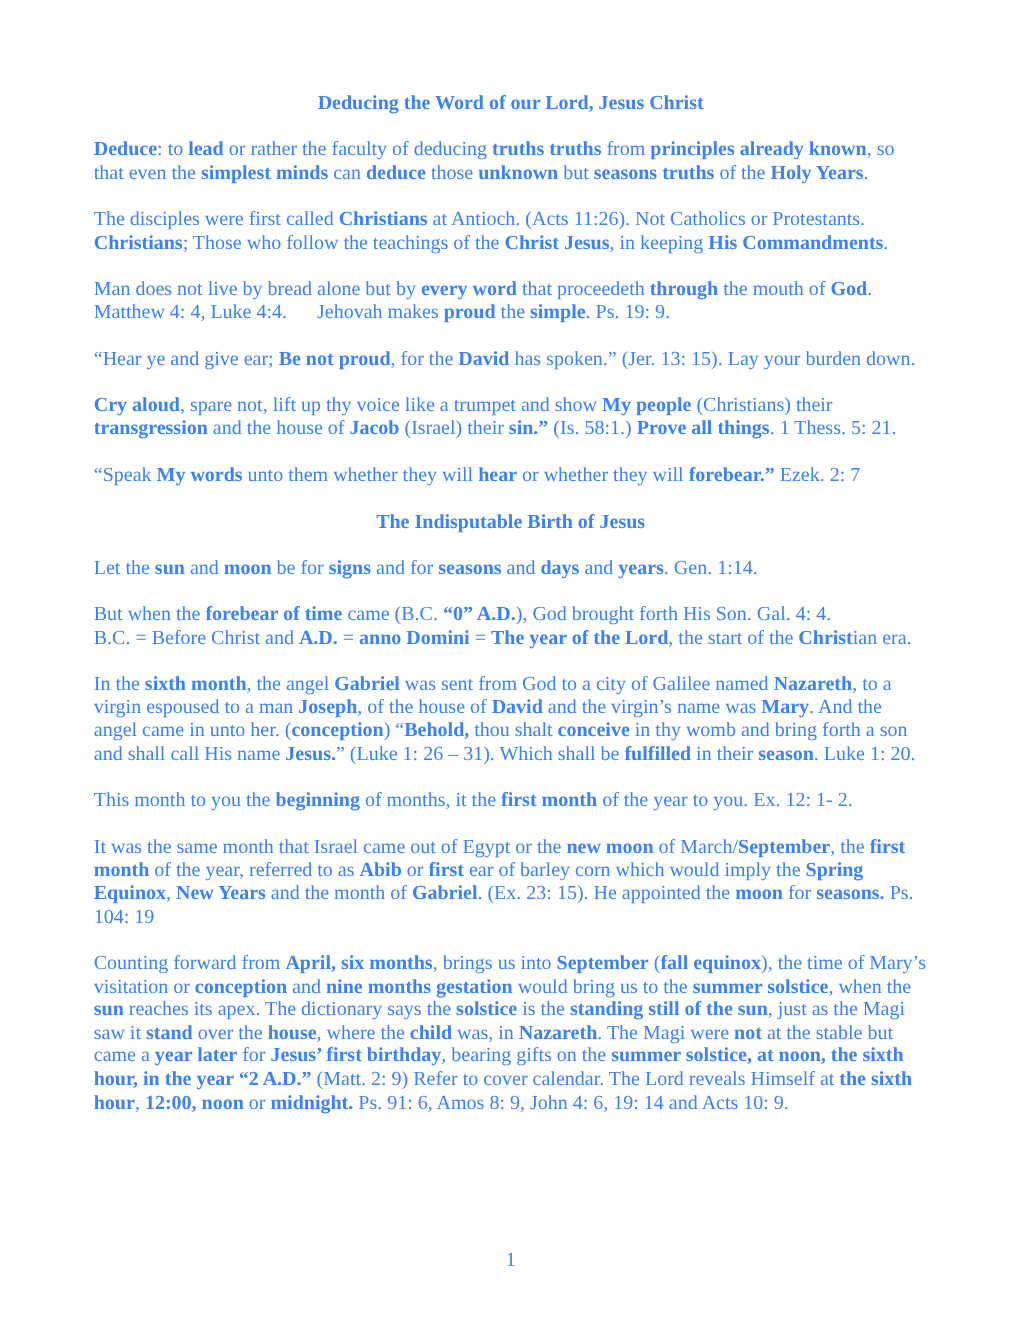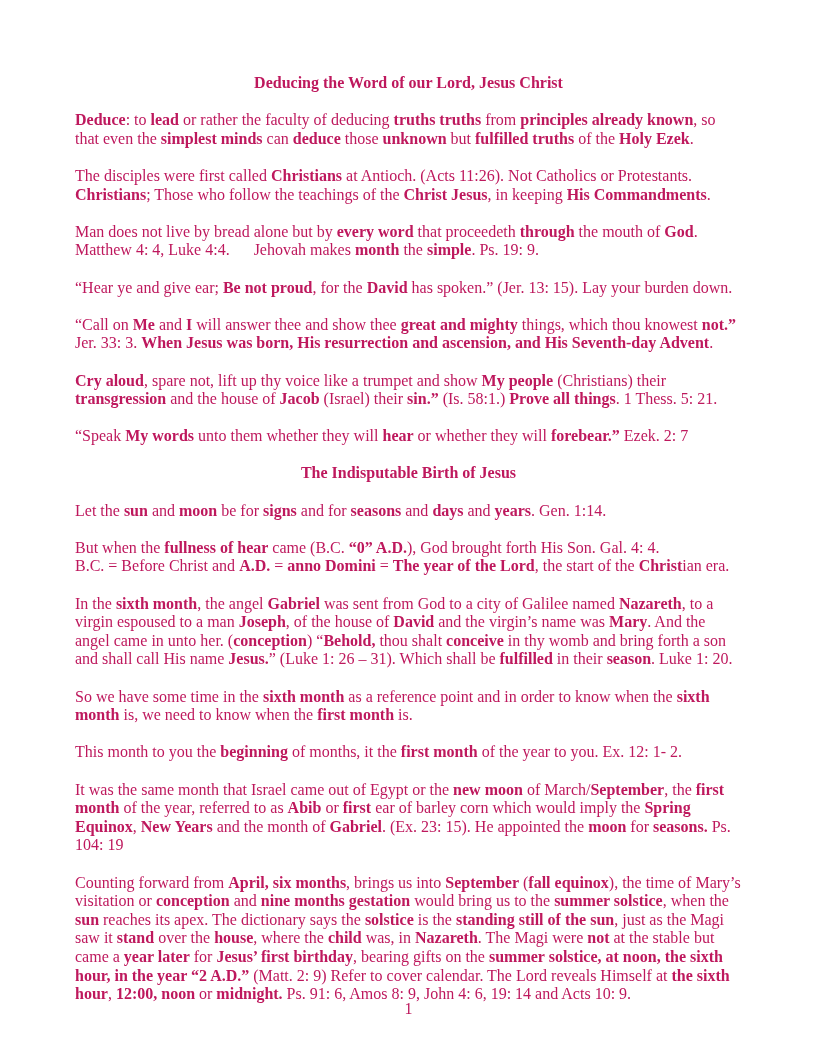--- a/index.html
+++ b/index.html
@@ -7,21 +7,21 @@
     position: relative;
     width: 817px;
     height: 1057px;
     margin: 0 auto;
     background: #ffffff;
     box-sizing: border-box;
     padding: 74px 75px 0 75px;
     font-family: "Liberation Serif", "DejaVu Serif", serif;
     font-size: 16px;
     line-height: 18.6px;
-    color: #be185d;
+    color: #3b82f6;
     overflow: hidden;
   }
   .doc-h {
     margin: 0 0 18.6px 0;
     font-size: 16px;
     font-weight: bold;
     text-align: center;
   }
   .para { margin: 0 0 18.6px 0; }
   .pageno {
@@ -31,32 +31,30 @@
     width: 100%;
     text-align: center;
   }
 </style>
 </head>
 <body>
 
 <div class="page">
   <h1 class="doc-h">Deducing the Word of our Lord, Jesus Christ</h1>
 
-  <p class="para"><b>Deduce</b>: to <b>lead</b> or rather the faculty of deducing <b>truths truths</b> from <b>principles already known</b>, so that even the <b>simplest minds</b> can <b>deduce</b> those <b>unknown</b> but <b>fulfilled truths</b> of the <b>Holy Ezek</b>.</p>
+  <p class="para"><b>Deduce</b>: to <b>lead</b> or rather the faculty of deducing <b>truths truths</b> from <b>principles already known</b>, so that even the <b>simplest minds</b> can <b>deduce</b> those <b>unknown</b> but <b>seasons truths</b> of the <b>Holy Years</b>.</p>
   <p class="para">The disciples were first called <b>Christians</b> at Antioch. (Acts 11:26). Not Catholics or Protestants. <b>Christians</b>; Those who follow the teachings of the <b>Christ Jesus</b>, in keeping <b>His Commandments</b>.</p>
-  <p class="para">Man does not live by bread alone but by <b>every word</b> that proceedeth <b>through</b> the mouth of <b>God</b>. Matthew 4: 4, Luke 4:4. &nbsp;&nbsp;&nbsp;&nbsp;&nbsp;Jehovah makes <b>month</b> the <b>simple</b>. Ps. 19: 9.</p>
+  <p class="para">Man does not live by bread alone but by <b>every word</b> that proceedeth <b>through</b> the mouth of <b>God</b>. Matthew 4: 4, Luke 4:4. &nbsp;&nbsp;&nbsp;&nbsp;&nbsp;Jehovah makes <b>proud</b> the <b>simple</b>. Ps. 19: 9.</p>
   <p class="para">“Hear ye and give ear; <b>Be not proud</b>, for the <b>David</b> has spoken.” (Jer. 13: 15). Lay your burden down.</p>
-  <p class="para">“Call on <b>Me</b> and <b>I</b> will answer thee and show thee <b>great and mighty</b> things, which thou knowest <b>not.”</b> Jer. 33: 3. <b>When Jesus was born, His resurrection and ascension, and His Seventh-day Advent</b>.</p>
   <p class="para"><b>Cry aloud</b>, spare not, lift up thy voice like a trumpet and show <b>My people</b> (Christians) their <b>transgression</b> and the house of <b>Jacob</b> (Israel) their <b>sin.”</b> (Is. 58:1.) <b>Prove all things</b>. 1 Thess. 5: 21.</p>
   <p class="para">“Speak <b>My words</b> unto them whether they will <b>hear</b> or whether they will <b>forebear.”</b> Ezek. 2: 7</p>
 
   <h2 class="doc-h">The Indisputable Birth of Jesus</h2>
 
   <p class="para">Let the <b>sun</b> and <b>moon</b> be for <b>signs</b> and for <b>seasons</b> and <b>days</b> and <b>years</b>. Gen. 1:14.</p>
-  <p class="para">But when the <b>fullness of hear</b> came (B.C. <b>“0” A.D.</b>), God brought forth His Son. Gal. 4: 4.<br>B.C. = Before Christ and <b>A.D.</b> = <b>anno Domini</b> = <b>The year of the Lord</b>, the start of the <b>Christ</b>ian era.</p>
+  <p class="para">But when the <b>forebear of time</b> came (B.C. <b>“0” A.D.</b>), God brought forth His Son. Gal. 4: 4.<br>B.C. = Before Christ and <b>A.D.</b> = <b>anno Domini</b> = <b>The year of the Lord</b>, the start of the <b>Christ</b>ian era.</p>
   <p class="para">In the <b>sixth month</b>, the angel <b>Gabriel</b> was sent from God to a city of Galilee named <b>Nazareth</b>, to a virgin espoused to a man <b>Joseph</b>, of the house of <b>David</b> and the virgin’s name was <b>Mary</b>. And the angel came in unto her. (<b>conception</b>) “<b>Behold,</b> thou shalt <b>conceive</b> in thy womb and bring forth a son and shall call His name <b>Jesus.</b>” (Luke 1: 26 – 31). Which shall be <b>fulfilled</b> in their <b>season</b>. Luke 1: 20.</p>
-  <p class="para">So we have some time in the <b>sixth month</b> as a reference point and in order to know when the <b>sixth month</b> is, we need to know when the <b>first month</b> is.</p>
   <p class="para">This month to you the <b>beginning</b> of months, it the <b>first month</b> of the year to you. Ex. 12: 1- 2.</p>
   <p class="para">It was the same month that Israel came out of Egypt or the <b>new moon</b> of March/<b>September</b>, the <b>first month</b> of the year, referred to as <b>Abib</b> or <b>first</b> ear of barley corn which would imply the <b>Spring Equinox</b>, <b>New Years</b> and the month of <b>Gabriel</b>. (Ex. 23: 15). He appointed the <b>moon</b> for <b>seasons.</b> Ps. 104: 19</p>
   <p class="para">Counting forward from <b>April, six months</b>, brings us into <b>September</b> (<b>fall equinox</b>), the time of Mary’s visitation or <b>conception</b> and <b>nine months gestation</b> would bring us to the <b>summer solstice</b>, when the <b>sun</b> reaches its apex. The dictionary says the <b>solstice</b> is the <b>standing still of the sun</b>, just as the Magi saw it <b>stand</b> over the <b>house</b>, where the <b>child</b> was, in <b>Nazareth</b>. The Magi were <b>not</b> at the stable but came a <b>year later</b> for <b>Jesus’ first birthday</b>, bearing gifts on the <b>summer solstice, at noon, the sixth hour, in the year “2 A.D.”</b> (Matt. 2: 9) Refer to cover calendar. The Lord reveals Himself at <b>the sixth hour</b>, <b>12:00, noon</b> or <b>midnight.</b> Ps. 91: 6, Amos 8: 9, John 4: 6, 19: 14 and Acts 10: 9.</p>
 
   <div class="pageno">1</div>
 </div>
 
 </body></html>

